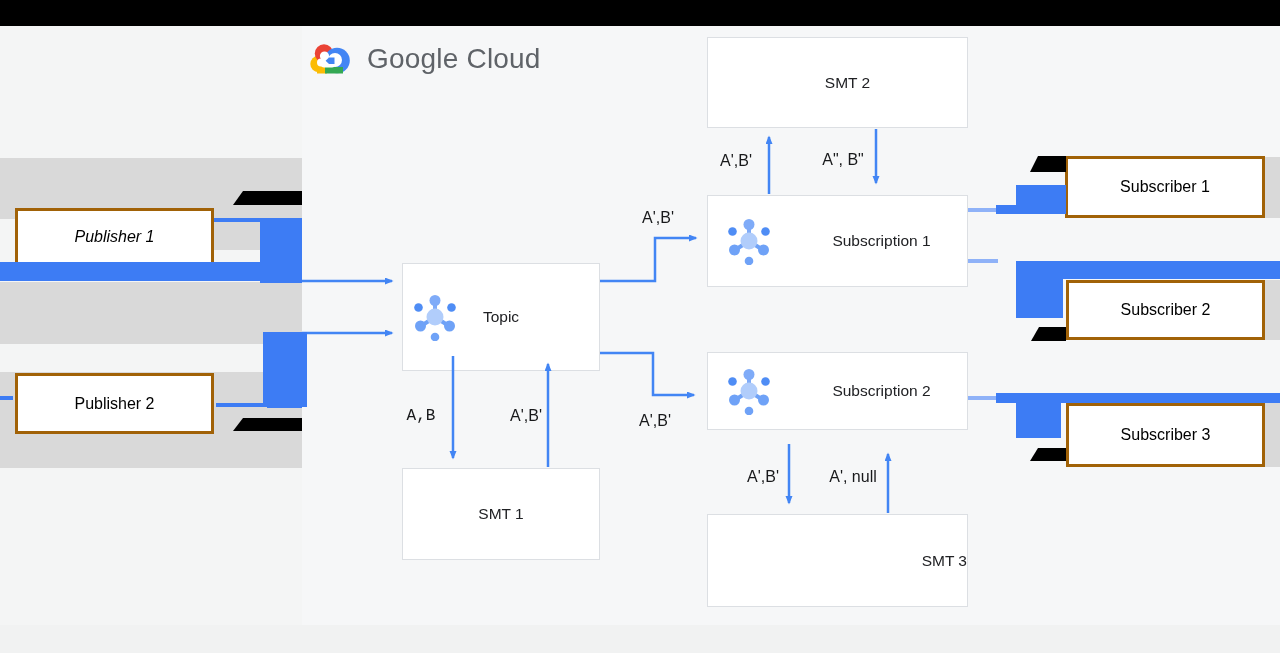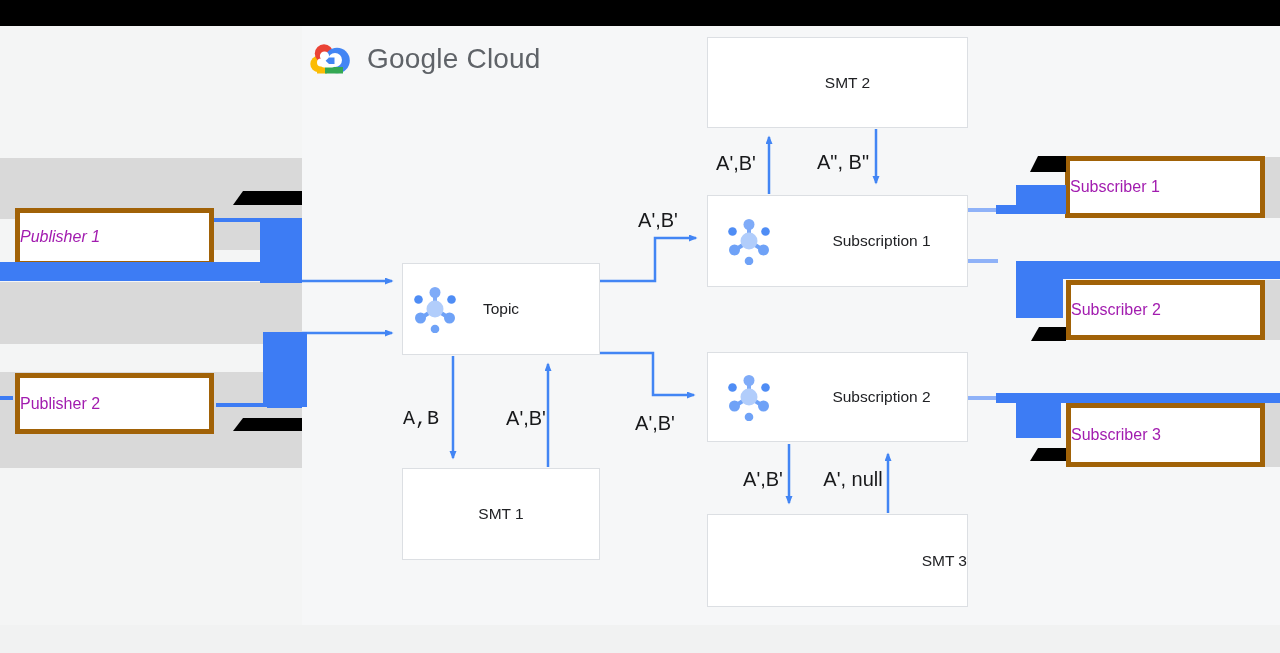--- a/index.html
+++ b/index.html
@@ -20,40 +20,40 @@
   .g1{left:0;top:158px;width:302px;height:61px;}
   .g1b{left:214px;top:158px;width:88px;height:92px;}
   .g2{left:0;top:282px;width:302px;height:62px;}
   .g3{left:0;top:372px;width:302px;height:96px;}
   
   .sl1{left:1066px;top:157px;width:214px;height:61px;}
   .sl2{left:1066px;top:280px;width:214px;height:60px;}
   .sl3{left:1066px;top:403px;width:214px;height:64px;}
   
   .plain-box{
-    background:#fff;border:5px solid #a16207;z-index:3;
-    display:flex;align-items:center;justify-content:flex-start;
-    font-size:16px;color:#a21caf;
+    background:#fff;border:3px solid #a16207;z-index:3;
+    display:flex;align-items:center;justify-content:center;
+    font-size:16px;color:#000000;
   }
   .pub1{left:15px;top:208px;width:199px;height:58px;font-style:italic;}
   .pub2{left:15px;top:373px;width:199px;height:61px;}
   .sub1b{left:1065px;top:156px;width:200px;height:62px;}
   .sub2b{left:1066px;top:280px;width:199px;height:60px;}
   .sub3b{left:1066px;top:403px;width:199px;height:64px;}
   
   .node{
     background:#fff;border:1px solid #dcdfe3;z-index:3;
     display:flex;align-items:center;justify-content:center;
     font-size:15.5px;color:#202124;
   }
-  .topic{left:402px;top:263px;width:198px;height:92px;}
+  .topic{left:402px;top:263px;width:198px;height:108px;}
   .smt1{left:402px;top:468px;width:198px;height:92px;}
   .smt2{left:707px;top:37px;width:261px;height:91px;padding-left:20px;}
   .sub1{left:707px;top:195px;width:261px;height:92px;}
-  .sub2{left:707px;top:352px;width:261px;height:90px;}
+  .sub2{left:707px;top:352px;width:261px;height:78px;}
   .smt3{left:707px;top:514px;width:261px;height:93px;justify-content:flex-end;}
   .node .pubsub-icon{position:absolute;top:50%;transform:translateY(-50%);}
   .topic .pubsub-icon{left:8px;}
   .sub1 .pubsub-icon,.sub2 .pubsub-icon{left:17px;}
   .sub1 .node-label,.sub2 .node-label{padding-left:88px;}
   
   .blue{background:#3d7cf4;z-index:4;}
   .blue-light{background:#8fb2f8;z-index:4;}
   .fb-pub1-line{left:214px;top:218px;width:48px;height:4px;}
   .fb-block-b{left:260px;top:218px;width:42px;height:65px;}
@@ -76,21 +76,21 @@
   .mark.small{clip-path:polygon(8px 0,100% 0,100% 100%,0 100%);}
   .m1{left:233px;top:191px;width:69px;height:14px;}
   .m2{left:233px;top:418px;width:69px;height:13px;}
   .m3{left:1030px;top:156px;width:36px;height:16px;}
   .m4{left:1031px;top:327px;width:35px;height:14px;}
   .m5{left:1030px;top:448px;width:36px;height:13px;}
   
   .wires{left:0;top:0;width:1280px;height:653px;z-index:4;pointer-events:none;}
   
   .edge-label{
-    z-index:6;font-size:20px;color:#18191b;white-space:nowrap;
+    z-index:6;font-size:16px;color:#18191b;white-space:nowrap;
     transform:translateX(-50%);
   }
   .e-ab{left:421px;top:407px;font-family:Liberation Mono, monospace;}
   .e-smt1-topic{left:526px;top:407px;}
   .e-topic-sub1{left:658px;top:209px;}
   .e-topic-sub2{left:655px;top:412px;}
   .e-sub1-smt2{left:736px;top:152px;}
   .e-smt2-sub1{left:843px;top:151px;}
   .e-sub2-smt3{left:763px;top:468px;}
   .e-smt3-sub2{left:853px;top:468px;}

